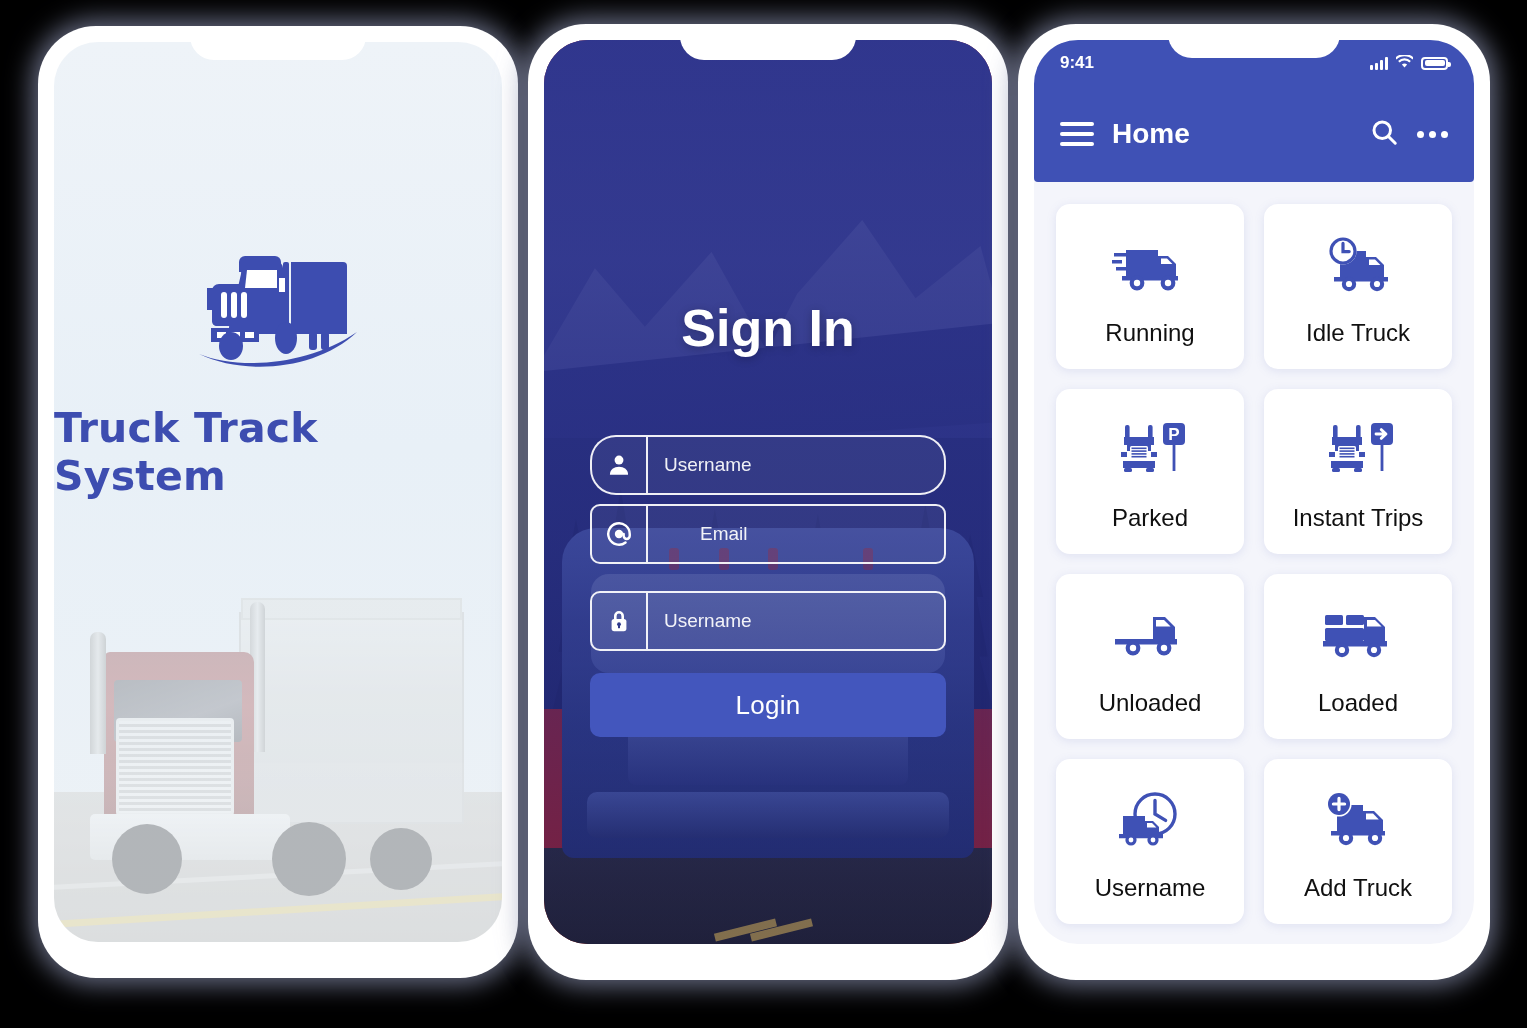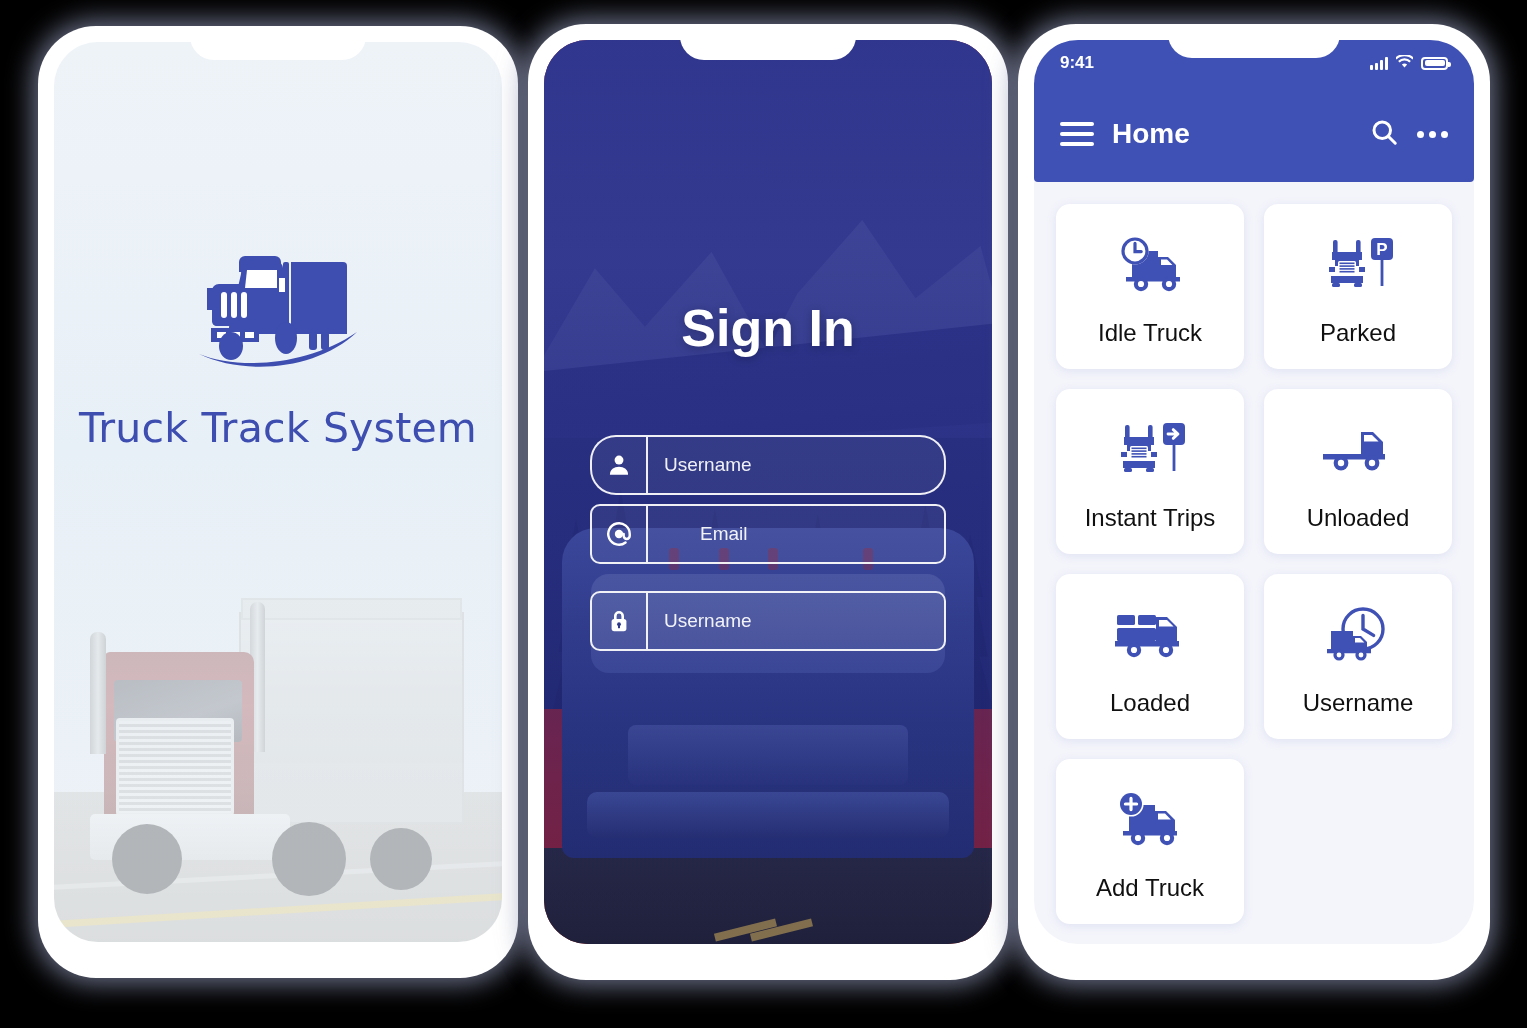--- a/index.html
+++ b/index.html
@@ -80,21 +80,21 @@
   .w1 { left:58px; bottom:48px; width:70px; height:70px; }
   .w2 { left:218px; bottom:46px; width:74px; height:74px; }
   .w3 { left:316px; bottom:52px; width:62px; height:62px; }
 
   .logo-wrap {
     position:absolute; left:0; right:0; top:198px;
     display:flex; flex-direction:column; align-items:center; z-index:5;
   }
   .logo-title {
     margin-top: 20px;
-    font-size: 41px; font-weight: 400; letter-spacing: 0.2px;
+    font-size: 41px; font-weight: 700; letter-spacing: 0.2px;
     color:#3d4db0;
     font-family: "DejaVu Sans", sans-serif;
   }
 
   
   #phone2 { left: 528px; top: 24px; width: 480px; height: 956px; }
   #phone2 .notch { width: 176px; height: 36px; }
   #phone2 .screen { background:#b91c1c; }
   .scenery { position:absolute; inset:0; }
   .sky { position:absolute; left:0; right:0; top:0; height:44%;
@@ -378,20 +378,21 @@
             <svg width="24" height="26" viewBox="0 0 24 26" fill="#fff">
               <path d="M7 11V8a5 5 0 0 1 10 0v3h-2.6V8a2.4 2.4 0 0 0-4.8 0v3z"></path>
               <rect x="4.6" y="11" width="14.8" height="12.2" rx="2.6"></rect>
               <circle cx="12" cy="16.2" r="1.9" fill="#2f3a8c"></circle>
               <rect x="11" y="16.6" width="2" height="3.6" fill="#2f3a8c"></rect>
             </svg>
           </span>
           <span class="fph">Username</span>
         </div>
 
+        <button class="login-btn">Login</button>
       </div>
 
     </div>
     <div class="notch"></div>
   </div>
 
   <div class="phone" id="phone3">
     <div class="screen">
 
       <div class="appbar">
@@ -434,20 +435,36 @@
           <span class="dots">
             <i></i>
               <i></i>
               <i></i>
           </span>
         </div>
       </div>
 
       <div class="grid">
 
+        <div class="tile">
+          <span class="ticon">
+            <svg width="76" height="56" viewBox="0 0 76 56" fill="#3f51b5">
+              <path d="M2 16h12v3.4H2zM0 23h10v3.4H0zM4 30h11v3.4H4z"></path>
+              <path d="M14 13h32v26H14z"></path>
+              <path d="M46 19h10l8 8v12H46z"></path>
+              <path d="M49 21.6h6l5.4 5.4H49z" fill="#ffffff"></path>
+              <path d="M10 39h56v4.4H10z"></path>
+              <circle cx="25" cy="46" r="7.4"></circle>
+                <circle cx="25" cy="46" r="3.2" fill="#ffffff"></circle>
+              <circle cx="56" cy="46" r="7.4"></circle>
+                <circle cx="56" cy="46" r="3.2" fill="#ffffff"></circle>
+            </svg>
+          </span>
+          <span class="tlabel">Running</span>
+        </div>
 
         <div class="tile">
           <span class="ticon">
             <svg width="76" height="60" viewBox="0 0 76 60" fill="#3f51b5">
               <path d="M20 16h26v26H20z"></path>
               <path d="M46 22h10l8 8v12H46z"></path>
               <path d="M49 24.6h6l5.4 5.4H49z" fill="#ffffff"></path>
               <path d="M14 42h54v4.4H14z"></path>
               <circle cx="29" cy="49" r="7.2"></circle>
                 <circle cx="29" cy="49" r="3.1" fill="#ffffff"></circle>

